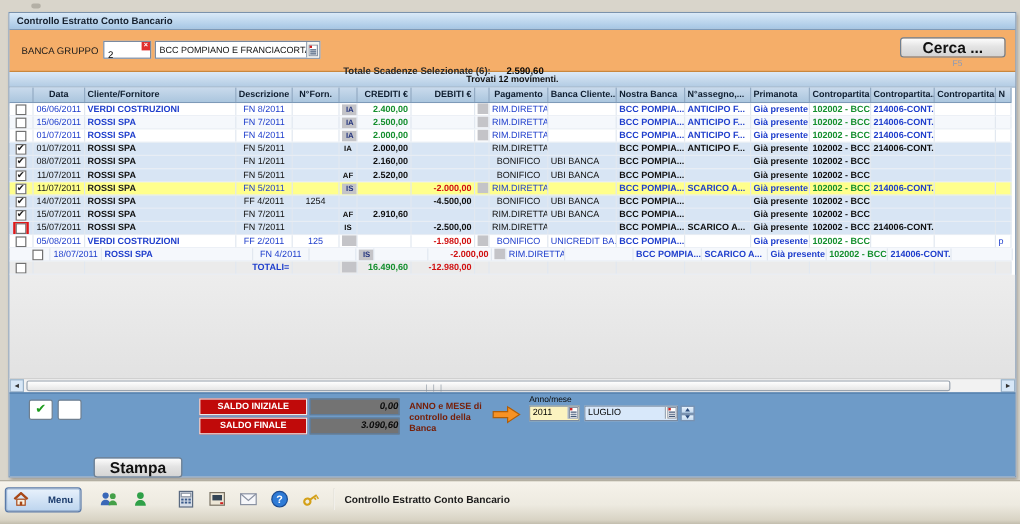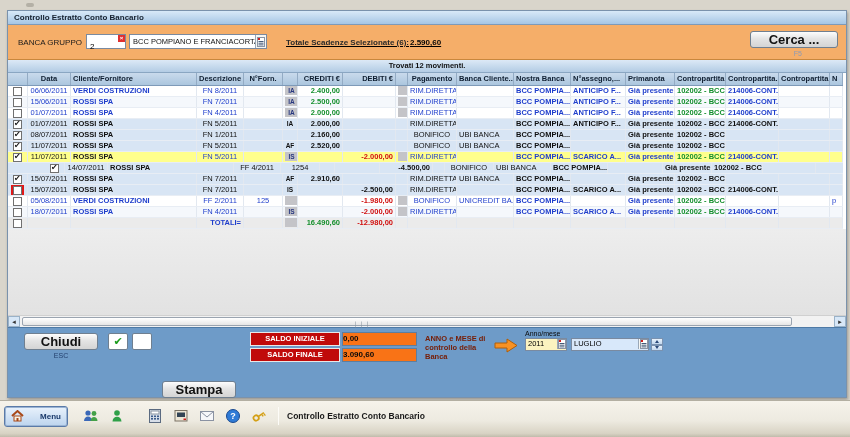--- a/index.html
+++ b/index.html
@@ -23,21 +23,21 @@
   .code-field { position:absolute; left:78px; top:9px; width:40px; height:15px; background:#FFF;
                 border:1px solid #7A8AA0; }
   .code-field input { width:100%; height:100%; border:none; background:transparent; font-size:8px;
                       padding-left:3px; font-family:inherit; }
   .err-badge { position:absolute; right:0; top:0; width:7px; height:7px; background:#E03030; color:#FFF;
                font-size:6px; line-height:7px; text-align:center; font-weight:bold; }
   .combo { position:absolute; left:121px; top:9px; width:138px; height:15px; background:#FFF;
            border:1px solid #7A8AA0; display:flex; align-items:stretch; }
   .combo .txt { flex:1; font-size:7.5px; line-height:13px; padding-left:3px; overflow:hidden; white-space:nowrap; color:#111; }
   .icon-btn { width:11px; border-left:1px solid #9AA8B8; background:#F6F6F2; display:flex; align-items:center; justify-content:center; }
-  .totale-wrap { position:absolute; left:278px; top:13px; display:flex; gap:1px;text-decoration:underline; }
+  .totale-wrap { position:absolute; left:278px; top:30px; display:flex; gap:13px; }
   .totale-wrap .lab { font-size:8px; font-weight:bold; color:#2A2A2A; }
   .totale-wrap .val { font-size:8px; font-weight:bold; color:#080808; }
   .btn { background:linear-gradient(#FDFDFD,#E4E4E4 45%,#D4D4D4); border:1px solid #6F7F90; border-radius:3px;
          font-size:13px; font-weight:bold; color:#111; display:flex; align-items:center; justify-content:center; cursor:default; }
   .cerca-btn { position:absolute; right:8px; top:6px; width:88px; height:17px; }
   .f5-hint { position:absolute; right:44px; top:25px; font-size:7px; color:#8A9AB8; }
 
   .trovati { height:13px; background:linear-gradient(#DCE9F6,#B3CCE4); border-bottom:1px solid #8AA6C2;
              text-align:center; font-size:7.5px; font-weight:bold; color:#101010; line-height:12px; }
 
@@ -85,22 +85,22 @@
   .grp-chiudi { display:flex; flex-direction:column; align-items:center; margin-right:10px; }
   .chiudi-btn { width:74px; height:17px; }
   .esc { font-size:7px; color:#24406E; margin-top:2px; }
   .sq-btn { width:20px; height:17px; background:#FFF; border:1px solid #6F7F90; border-radius:2px;
             display:flex; align-items:center; justify-content:center; }
   .sq-btn .ck { color:#1C9C1C; font-size:11px; font-weight:bold; line-height:11px; }
   .stampa-btn { width:74px; height:17px; margin-left:10px;margin-top:48px; }
   .saldo { display:grid; grid-template-columns:90px 75px; grid-auto-rows:14px; gap:2px; margin-left:14px; margin-top:-1px; }
   .saldo .slab { background:#C00A0A; border:1px solid #E8E8E8; color:#FFF; font-size:7.5px; font-weight:bold;
                  text-align:center; line-height:12px; }
-  .saldo .sval { background:#f97316; border:1px solid #5E7E9E; color:#0A0A0A; font-size:8px; font-weight:bold;
-                 text-align:left; line-height:12px; }
+  .saldo .sval { background:#737373; border:1px solid #5E7E9E; color:#0A0A0A; font-size:8px; font-weight:bold;
+                 text-align:right; line-height:12px;font-style:italic; }
   .caption { width:66px; margin-left:8px; font-size:7.5px; font-weight:bold; color:#76200A; line-height:9px; margin-top:1px; }
   .bigarrow { margin-left:2px; margin-top:4px; }
   .fields { display:flex; flex-direction:column; margin-left:6px; margin-top:-3px; }
   .fields .flab { font-size:7px; color:#0A0A0A; margin-bottom:1px; }
   .frow { display:flex; align-items:flex-start; }
   .field { height:13px; border:1px solid #7A8AA0; display:flex; align-items:flex-start; background:#FFF; }
   .field input { border:none; background:transparent; font-size:7.5px; padding-left:2px; width:100%; font-family:inherit; }
   .f-anno { width:42px; background:#FBF3C0; }
   .f-anno input { background:#FBF3C0; }
   .f-mese { width:78px; background:#D8E8FA; margin-left:4px; }
@@ -331,21 +331,21 @@
           <div class="cell c-center col-pagamento">RIM.DIRETTA</div>
           <div class="cell  col-banca_cliente"></div>
           <div class="cell  col-nostra_banca">BCC POMPIA...</div>
           <div class="cell  col-assegno">SCARICO A...</div>
           <div class="cell  col-primanota">Già presente</div>
           <div class="cell  col-contro1">102002 - BCC ...</div>
           <div class="cell  col-contro2">214006-CONT...</div>
           <div class="cell  col-contro3"></div>
           <div class="cell  col-extra"></div>
         </div>
-        <div class="row row-selected" style="grid-template-columns: 20px 43px 126px 47px 39px 15px 45px 53px 12px 49px 57px 57px 55px 49px 51px 53px 51px 13px; padding-left: 37px;">
+        <div class="row row-selected" style="grid-template-columns: 20px 43px 126px 47px 39px 15px 45px 53px 12px 49px 57px 57px 55px 49px 51px 53px 51px 13px;">
           <div class="cell c-chk col-chk">
             <span class="chk checked"></span>
           </div>
           <div class="cell c-center col-data">14/07/2011</div>
           <div class="cell  col-cliente">ROSSI SPA</div>
           <div class="cell c-center col-descrizione">FF 4/2011</div>
           <div class="cell c-center col-nforn">1254</div>
           <div class="cell c-center col-tipo"></div>
           <div class="cell c-right col-crediti"></div>
           <div class="cell c-right col-debiti">-4.500,00</div>
@@ -419,21 +419,21 @@
           <div class="cell c-center col-pagamento">BONIFICO</div>
           <div class="cell  col-banca_cliente">UNICREDIT BA...</div>
           <div class="cell  col-nostra_banca">BCC POMPIA...</div>
           <div class="cell  col-assegno"></div>
           <div class="cell  col-primanota">Già presente</div>
           <div class="cell  col-contro1">102002 - BCC ...</div>
           <div class="cell  col-contro2"></div>
           <div class="cell  col-contro3"></div>
           <div class="cell  col-extra">p</div>
         </div>
-        <div class="row row-normal row-alt" style="grid-template-columns: 20px 43px 126px 47px 39px 15px 45px 53px 12px 49px 57px 57px 55px 49px 51px 53px 51px 13px;">
+        <div class="row row-normal row-alt" style="grid-template-columns: 20px 43px 126px 47px 39px 15px 45px 53px 12px 49px 57px 57px 55px 49px 51px 53px 51px 13px; padding-left: 14px;">
           <div class="cell c-chk col-chk">
             <span class="chk"></span>
           </div>
           <div class="cell c-center col-data">18/07/2011</div>
           <div class="cell  col-cliente">ROSSI SPA</div>
           <div class="cell c-center col-descrizione">FN 4/2011</div>
           <div class="cell c-center col-nforn"></div>
           <div class="cell c-center col-tipo"><span class="badge">IS</span></div>
           <div class="cell c-right col-crediti"></div>
           <div class="cell c-right col-debiti">-2.000,00</div>
@@ -478,24 +478,20 @@
       <div class="sbtn">◄</div>
       <div class="strack">
         <div class="sthumb">
             <div class="sgrip">❘❘❘</div>
           </div>
       </div>
       <div class="sbtn">►</div>
     </div>
 
     <div class="bluepanel">
-      <div class="grp-chiudi">
-        <button class="btn chiudi-btn">Chiudi</button>
-        <div class="esc">ESC</div>
-      </div>
       <div class="sq-btn">
           <span class="ck">✔</span>
         </div>
       <div class="sq-btn" style="margin-left:4px;"></div>
       <button class="btn stampa-btn">Stampa</button>
       <div class="saldo">
         <div class="slab">SALDO INIZIALE</div>
         <div class="sval">0,00</div>
         <div class="slab">SALDO FINALE</div>
         <div class="sval">3.090,60</div>

